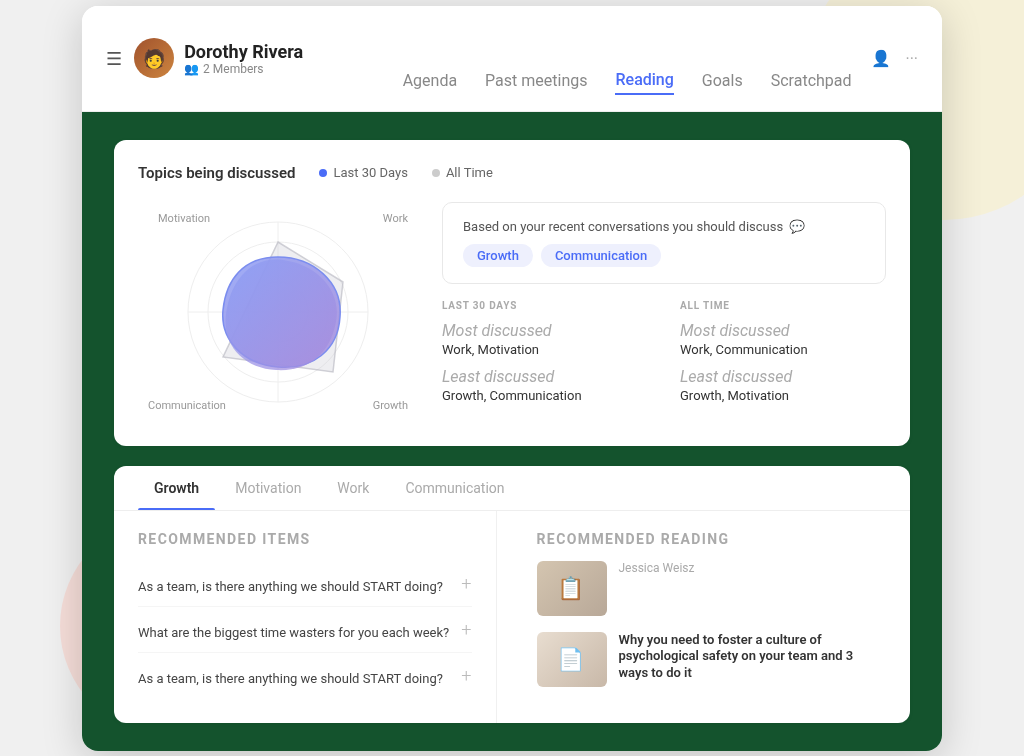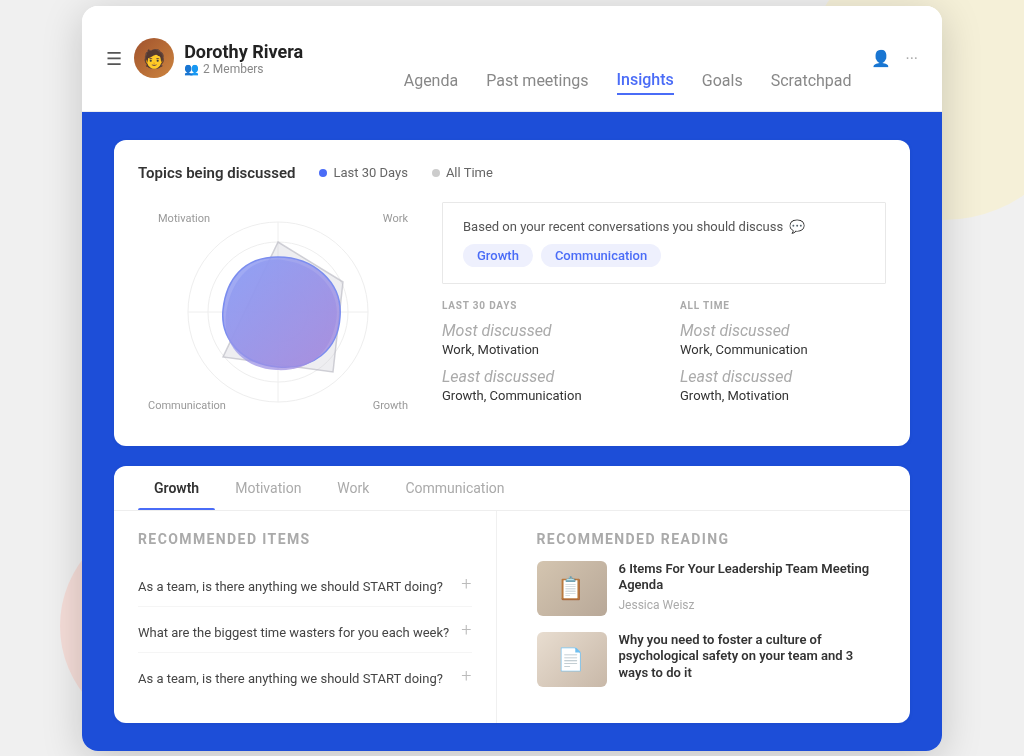--- a/index.html
+++ b/index.html
@@ -114,21 +114,21 @@
     }
     .action-icon {
       color: #aaa;
       font-size: 16px;
       cursor: pointer;
     }
 
     
     .main-content {
       padding: 28px 32px;
-      background: #1d4ed8;
+      background: #14532d;
     }
 
     
     .topics-section {
       background: #fff;
       border-radius: 12px;
       padding: 24px;
       margin-bottom: 20px;
       box-shadow: 0 1px 4px rgba(0,0,0,0.06);
     }
@@ -189,21 +189,21 @@
     
     .insights-panel {
       flex: 1;
       display: flex;
       flex-direction: column;
       gap: 16px;
     }
 
     .suggest-card {
       border: 1px solid #e8e8e8;
-      border-radius: 1px;
+      border-radius: 10px;
       padding: 16px 20px;
     }
     .suggest-title {
       font-size: 13px;
       color: #555;
       margin-bottom: 10px;
       display: flex;
       align-items: center;
       gap: 6px;
     }
@@ -388,21 +388,21 @@
       <div class="header-user-name">Dorothy Rivera</div>
       <div class="header-user-members">
         <span>👥</span>
         <span>2 Members</span>
       </div>
     </div>
 
     <nav class="header-nav">
       <span class="nav-item">Agenda</span>
       <span class="nav-item">Past meetings</span>
-      <span class="nav-item active">Insights</span>
+      <span class="nav-item active">Reading</span>
       <span class="nav-item">Goals</span>
       <span class="nav-item">Scratchpad</span>
     </nav>
 
     <div class="header-actions">
       <span class="action-icon">👤</span>
       <span class="action-icon">···</span>
     </div>
   </div>
 
@@ -519,21 +519,20 @@
             <span class="rec-add-icon">+</span>
           </div>
         </div>
 
         <div class="recommended-reading">
           <div class="section-label">Recommended Reading</div>
 
           <div class="reading-item">
             <div class="thumb-meeting">📋</div>
             <div class="reading-info">
-              <div class="reading-title">6 Items For Your Leadership Team Meeting Agenda</div>
               <div class="reading-author">Jessica Weisz</div>
             </div>
           </div>
 
           <div class="reading-item">
             <div class="thumb-safety">📄</div>
             <div class="reading-info">
               <div class="reading-title">Why you need to foster a culture of psychological safety on your team and 3 ways to do it</div>
             </div>
           </div>

